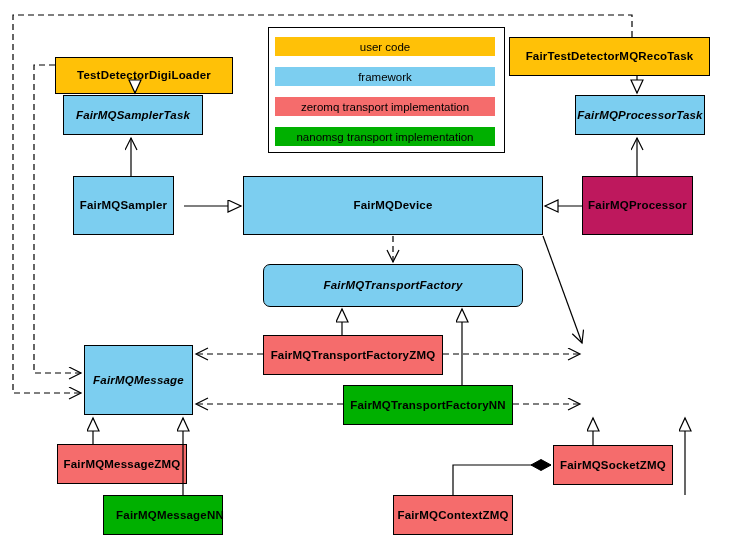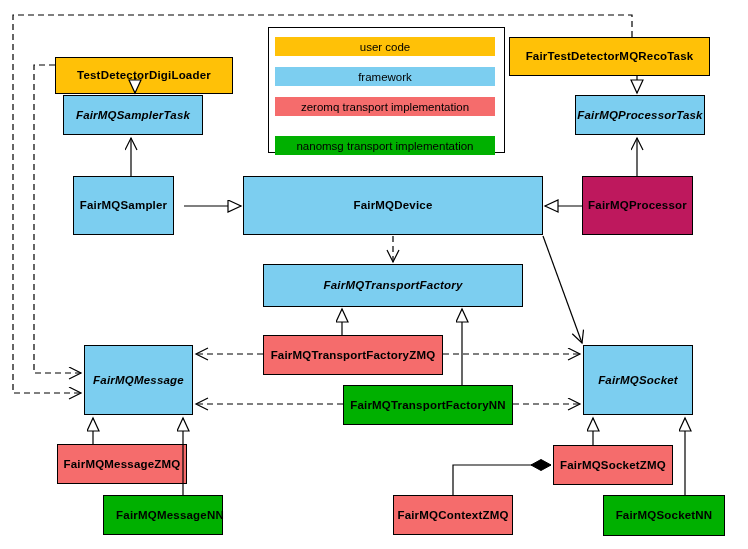--- a/index.html
+++ b/index.html
@@ -63,50 +63,48 @@
       <path d="M593,445 L593,418" marker-end="url(#tri)"></path>
       <path d="M685,495 L685,418" marker-end="url(#tri)"></path>
       <path d="M453,495 L453,465 L551,465" marker-end="url(#diamond)"></path>
     </g>
   </svg>
 
   <div class="legend-box" style="left:268px;top:27px;width:237px;height:126px;">
     <div class="legend-bar" style="top: 9px; background-color: rgb(255, 193, 7);">user code</div>
     <div class="legend-bar" style="top: 39px; background-color: rgb(124, 206, 240);">framework</div>
     <div class="legend-bar" style="top: 69px; background-color: rgb(245, 108, 108);">zeromq transport implementation</div>
-    <div class="legend-bar" style="top: 108px; background-color: rgb(0, 176, 0);">nanomsg transport implementation</div>
+    <div class="legend-bar" style="top: 99px; background-color: rgb(0, 176, 0);">nanomsg transport implementation</div>
   </div>
 
   <div class="node" style="left: 55px; top: 40px; width: 178px; height: 37px; background-color: rgb(255, 193, 7); margin-top: 17px;">TestDetectorDigiLoader</div>
 
   <div class="node" style="left: 509px; top: 37px; width: 201px; height: 39px; background-color: rgb(255, 193, 7);">FairTestDetectorMQRecoTask</div>
 
   <div class="node abstract" style="left: 63px; top: 95px; width: 140px; height: 40px; background-color: rgb(124, 206, 240);">FairMQSamplerTask</div>
 
   <div class="node abstract" style="left: 575px; top: 95px; width: 130px; height: 40px; background-color: rgb(124, 206, 240); font-style: italic;">FairMQProcessorTask</div>
 
   <div class="node" style="left: 73px; top: 176px; width: 101px; height: 59px; background-color: rgb(124, 206, 240);">FairMQSampler</div>
 
   <div class="node" style="left: 243px; top: 176px; width: 300px; height: 59px; background-color: rgb(124, 206, 240);">FairMQDevice</div>
 
   <div class="node" style="left: 582px; top: 176px; width: 111px; height: 59px; background-color: #be185d;">FairMQProcessor</div>
 
-  <div class="node abstract" style="left: 263px; top: 264px; width: 260px; height: 43px; background-color: rgb(124, 206, 240);">FairMQTransportFactory</div>
+  <div class="node abstract" style="left: 263px; top: 264px; width: 260px; height: 43px; background-color: rgb(124, 206, 240); border-radius: 7px;">FairMQTransportFactory</div>
 
   <div class="node" style="left: 263px; top: 335px; width: 180px; height: 40px; background-color: rgb(245, 108, 108);">FairMQTransportFactoryZMQ</div>
 
   <div class="node" style="left: 343px; top: 385px; width: 170px; height: 40px; background-color: rgb(0, 176, 0);">FairMQTransportFactoryNN</div>
 
   <div class="node abstract" style="left: 84px; top: 345px; width: 109px; height: 70px; background-color: rgb(124, 206, 240);">FairMQMessage</div>
 
-  <div class="node abstract" style="left: 583px; top: 345px; width: 110px; height: 70px; background-color: rgb(124, 206, 240);">FairMQSocket</div>
 
   <div class="node" style="left: 33px; top: 444px; width: 130px; height: 40px; background-color: rgb(245, 108, 108); margin-left: 24px;">FairMQMessageZMQ</div>
 
   <div class="node" style="left: 103px; top: 495px; width: 120px; height: 40px; background-color: rgb(0, 176, 0); padding-left: 14px;">FairMQMessageNN</div>
 
   <div class="node" style="left: 393px; top: 495px; width: 120px; height: 40px; background-color: rgb(245, 108, 108);">FairMQContextZMQ</div>
 
   <div class="node" style="left: 553px; top: 445px; width: 120px; height: 40px; background-color: rgb(245, 108, 108);">FairMQSocketZMQ</div>
 
-  <div class="node" style="left: 603px; top: 495px; width: 122px; height: 41px; background-color: rgb(0, 176, 0);">FairMQSocketNN</div>
 
 </div>
 
 </body></html>

